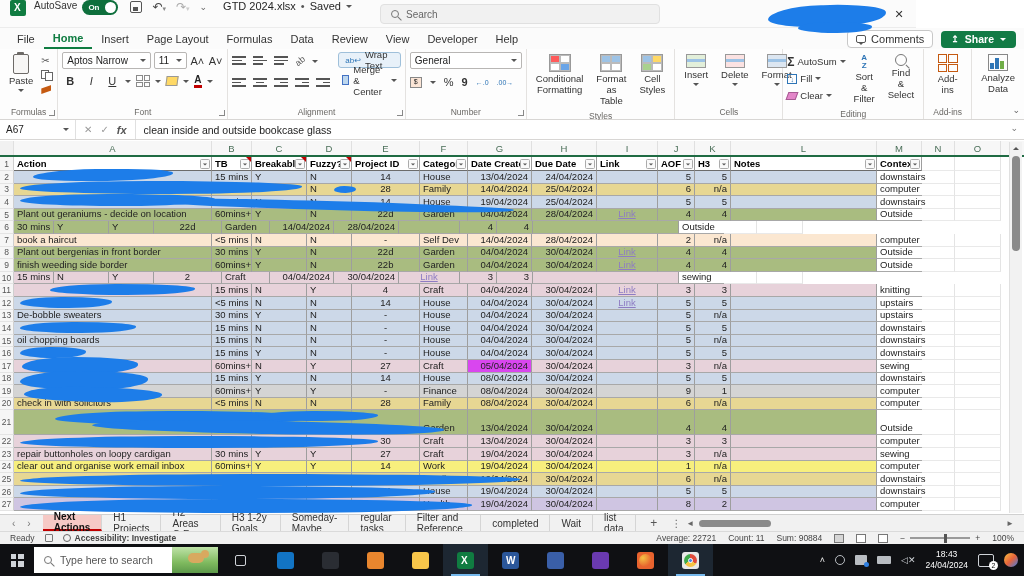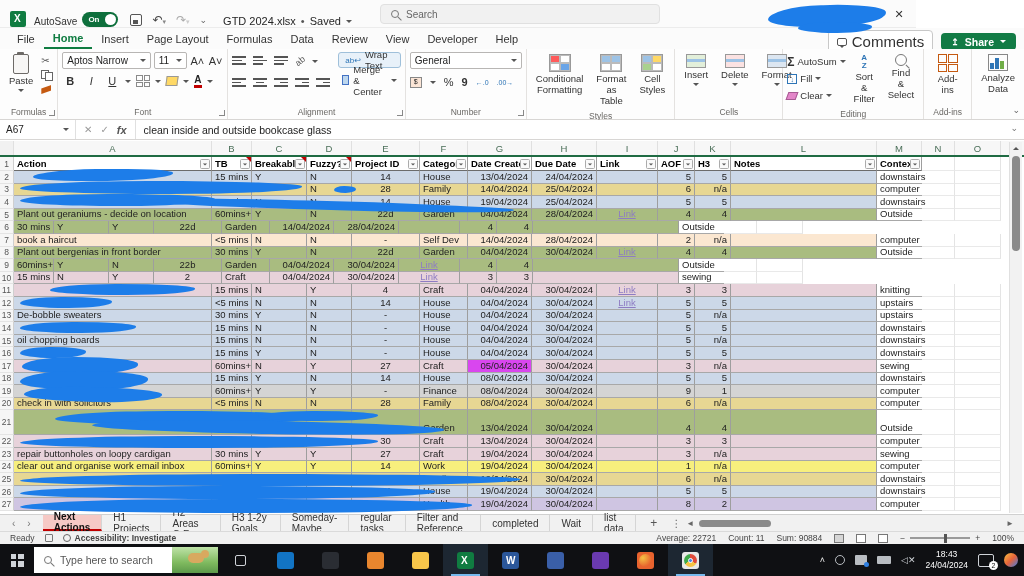--- a/index.html
+++ b/index.html
@@ -1,21 +1,21 @@
 <!DOCTYPE html>
 <html><head>
 <meta charset="utf-8">
 <style>
   * { box-sizing: border-box; margin:0; padding:0; }
   html,body { width:1024px; height:576px; }
   body { font-family:"Liberation Sans", sans-serif; position:relative; overflow:hidden; background:#fff; font-size:10px; color:#222; }
   .abs { position:absolute; }
 
   
-  .titlebar { left:0; top:0; width:916px; height:28px; background:#fbfbfb; display:flex; align-items:flex-end; border-bottom:1px solid #ececec; }
+  .titlebar { left:0; top:0; width:916px; height:28px; background:#fbfbfb; display:flex; align-items:flex-start; border-bottom:1px solid #ececec; }
   .xl-logo { width:16px; height:16px; margin:0 8px 0 10px; background:#107c41; border-radius:2px; position:relative; }
   .xl-logo::after { content:"X"; position:absolute; left:4px; top:2px; color:#fff; font-size:10px; font-weight:bold; }
   .autosave-lbl { font-size:10px; color:#333; margin-right:5px; }
   .toggle { width:36px; height:15px; border-radius:8px; background:#0e6f3c; position:relative; }
   .toggle .on { position:absolute; left:6px; top:2.5px; color:#fff; font-size:8px; font-weight:bold; }
   .toggle .knob { position:absolute; right:2px; top:2px; width:11px; height:11px; border-radius:50%; background:#fff; }
   .qat { display:flex; align-items:center; gap:10px; margin-left:12px; color:#444; }
   .qat .ic { font-size:12px; }
   .save-ic { width:12px; height:12px; border:1.5px solid #555; border-radius:2px; position:relative; }
   .save-ic::after { content:""; position:absolute; left:2px; top:5px; width:5px; height:4px; background:#555; }
@@ -26,21 +26,21 @@
   .win-ctrls { position:absolute; right:0; top:0; height:28px; display:flex; align-items:center; }
   .win-btn { width:34px; height:28px; display:flex; align-items:center; justify-content:center; color:#333; font-size:11px; }
   .pen-ic { width:34px; height:28px; display:flex; align-items:center; justify-content:center; color:#2b579a; font-size:11px; }
   .maxi { width:9px; height:9px; border:1.2px solid #333; }
 
   
   .menubar { left:0; top:28px; width:1024px; height:21px; background:#fbfbfb; display:flex; align-items:center; padding-left:8px; }
   .menu-item { padding:3px 9px; font-size:11px; color:#333; }
   .menu-item.active { font-weight:bold; color:#0f7c41; border-bottom:2.5px solid #0f7c41; }
   .mb-right { position:absolute; right:8px; top:30px; display:flex; gap:8px; align-items:center; }
-  .comments-btn { border:1px solid #c8c8c8; background:#fff; border-radius:4px; padding:2px 8px; display:flex; align-items:center; gap:5px; font-size:15px; color:#333; }
+  .comments-btn { border:1px solid #c8c8c8; background:#fff; border-radius:4px; padding:2px 8px; display:flex; align-items:center; gap:5px; font-size:11px; color:#333; }
   .bubble-ic { width:10px; height:8px; border:1.2px solid #555; border-radius:2px; position:relative; }
   .bubble-ic::after { content:""; position:absolute; left:1px; bottom:-3px; border-left:3px solid transparent; border-right:3px solid transparent; border-top:3px solid #555; }
   .share-btn { background:#127b45; color:#fff; border-radius:4px; padding:2.5px 10px; display:flex; align-items:center; gap:6px; font-size:10.5px; font-weight:bold; }
 
   
   .ribbon { left:0; top:49px; width:1024px; height:71px; background:#fdfdfd; border-bottom:1px solid #d8d6d4; display:flex; }
   .grp { display:flex; flex-direction:column; padding:3px 4px 0 4px; border-right:1px solid #e4e2e0; position:relative; }
   .grp-body { flex:1; display:flex; align-items:flex-start; gap:3px; }
   .grp-label { text-align:center; font-size:8.5px; color:#6a6865; padding:2px 0 2px; }
   .launcher { position:absolute; right:2px; bottom:3px; width:6px; height:6px; border-right:1.2px solid #888; border-bottom:1.2px solid #888; }
@@ -659,20 +659,21 @@
         </div>
         <div class="cell num" style="width: 37px; background: rgb(169, 188, 128);">4</div>
         <div class="cell num" style="width: 36px; background: rgb(169, 188, 128);">4</div>
         <div class="cell " style="width: 146px; background: rgb(169, 188, 128);"></div>
         <div class="cell ctx-cell" style="width: 45px;">Outside</div>
         <div class="cell lite" style="width: 33px;"></div>
         <div class="cell lite" style="width: 46px;"></div>
       </div>
       <div class="grow" style="height: 12.6px;">
         <div class="rn" style="width: 14px;">9</div>
+        <div class="cell " style="width: 198px; background: rgb(169, 188, 128);">finish weeding side border</div>
         <div class="cell " style="width: 40px; background: rgb(169, 188, 128);">60mins+</div>
         <div class="cell " style="width: 55px; background: rgb(169, 188, 128);">Y</div>
         <div class="cell " style="width: 45px; background: rgb(169, 188, 128);">N</div>
         <div class="cell ctr" style="width: 68px; background: rgb(169, 188, 128);">22b</div>
         <div class="cell " style="width: 48px; background: rgb(169, 188, 128);">Garden</div>
         <div class="cell num" style="width: 64px; background: rgb(169, 188, 128);">04/04/2024</div>
         <div class="cell num" style="width: 65px; background: rgb(169, 188, 128);">30/04/2024</div>
         <div class="cell ctr" style="width: 61px; background: rgb(169, 188, 128);">
           <span class="linktxt">Link</span>
         </div>

